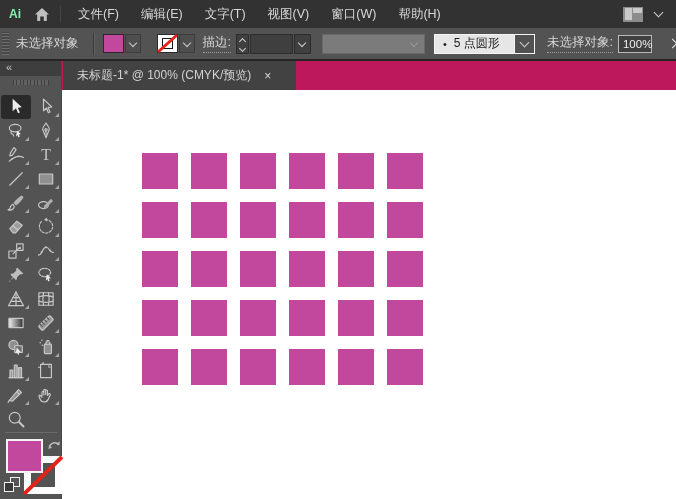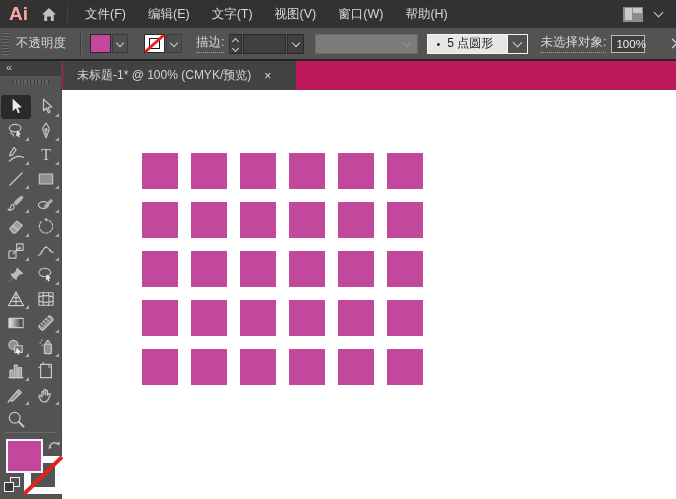--- a/index.html
+++ b/index.html
@@ -4,21 +4,21 @@
 <style>
   html,body{margin:0;padding:0;}
   body{
     width:676px;height:499px;position:relative;overflow:hidden;
     font-family:"Liberation Sans","DejaVu Sans",sans-serif;
     background:#ffffff;-webkit-font-smoothing:antialiased;
   }
   
   .menubar{position:absolute;left:0;top:0;width:676px;height:28px;background:#323232;
     display:flex;align-items:center;z-index:30;}
-  .ai-logo{color:#fca5a5;font-weight:bold;font-size:19px;margin-left:9px;letter-spacing:0;}
+  .ai-logo{color:#86efac;font-weight:bold;font-size:12px;margin-left:9px;letter-spacing:0;}
   .home-btn{margin-left:13px;display:flex;align-items:center;}
   .mb-divider{width:1px;height:16px;background:#454545;margin:0 6px 0 10px;}
   .menu-items{display:flex;align-items:center;height:100%;}
   .menu-item{color:#D8D8D8;font-size:12.5px;padding:0 11px;height:100%;display:flex;align-items:center;cursor:default;}
   .mb-right{position:absolute;right:14px;top:0;height:28px;display:flex;align-items:center;}
   .ws-icon{width:20px;height:15px;position:relative;background:#8C8C8C;}
   .ws-icon i{position:absolute;left:1.5px;top:1.5px;width:7px;height:12px;background:#C9C9C9;}
   .ws-icon b{position:absolute;left:10px;top:1.5px;width:8.5px;height:5px;background:#C9C9C9;}
   .chev{display:inline-block;width:6px;height:6px;border-right:1.6px solid #CFCFCF;border-bottom:1.6px solid #CFCFCF;transform:rotate(45deg);}
   .mb-right .chev{margin-left:12px;margin-top:-3px;}
@@ -32,21 +32,21 @@
   .swatch-group{display:flex;align-items:center;margin-left:9px;}
   .fill-swatch{width:21px;height:19px;border:1px solid #2A2A2A;box-sizing:border-box;}
   .swatch-chev{width:16px;height:19px;margin-left:1px;border:1px solid #3C3C3C;box-sizing:border-box;
     display:flex;align-items:center;justify-content:center;background:#4E4E4E;}
   .swatch-chev .chev{width:5px;height:5px;margin-top:-2px;}
   .stroke-swatch{width:21px;height:19px;background:#FFFFFF;border:1px solid #2A2A2A;box-sizing:border-box;
     position:relative;margin-left:7px;}
   .stroke-swatch .inner{position:absolute;left:4px;top:3px;right:4px;bottom:3px;border:1.5px solid #1A1A1A;}
   .none-slash{position:absolute;left:-1px;top:-1px;width:21px;height:19px;overflow:visible;}
   .cb-label{color:#D8D8D8;font-size:12.5px;border-bottom:1px dotted #9F9F9F;padding-bottom:1px;cursor:default;}
-  .lbl-stroke{margin-left:14px;}
+  .lbl-stroke{margin-left:8px;}
   .stepper{margin-left:5px;width:13px;height:20px;background:#3F3F3F;border:1px solid #2C2C2C;box-sizing:border-box;
     display:flex;flex-direction:column;align-items:center;justify-content:center;gap:2px;}
   .stepper .chev{width:4px;height:4px;border-color:#D0D0D0;}
   .chev.up{transform:rotate(-135deg);margin-top:2px;}
   .field{background:#3F3F3F;border:1px solid #2C2C2C;box-sizing:border-box;height:20px;}
   .weight-field{width:43px;margin-left:1px;}
   .weight-chev{width:17px;height:20px;margin-left:1px;background:#3F3F3F;border:1px solid #2C2C2C;box-sizing:border-box;
     display:flex;align-items:center;justify-content:center;}
   .weight-chev .chev{width:5px;height:5px;margin-top:-2px;}
   .profile-dd{margin-left:11px;width:103px;height:20px;background:#7E7E7E;border:1px solid #6A6A6A;box-sizing:border-box;
@@ -120,21 +120,21 @@
     <span class="ws-icon">
         <i></i>
         <b></b>
       </span>
     <span class="chev"></span>
   </div>
 </div>
 
 <div class="controlbar">
   <span class="cb-grip"></span>
-  <span class="cb-status">不透明度</span>
+  <span class="cb-status">未选择对象</span>
   <span class="cb-divider"></span>
 
   <div class="swatch-group">
     <span class="fill-swatch" id="cb-fill-swatch" style="background: rgb(194, 72, 157);"></span>
     <span class="swatch-chev">
         <span class="chev"></span>
       </span>
   </div>
   <div class="swatch-group">
     <span class="stroke-swatch">

